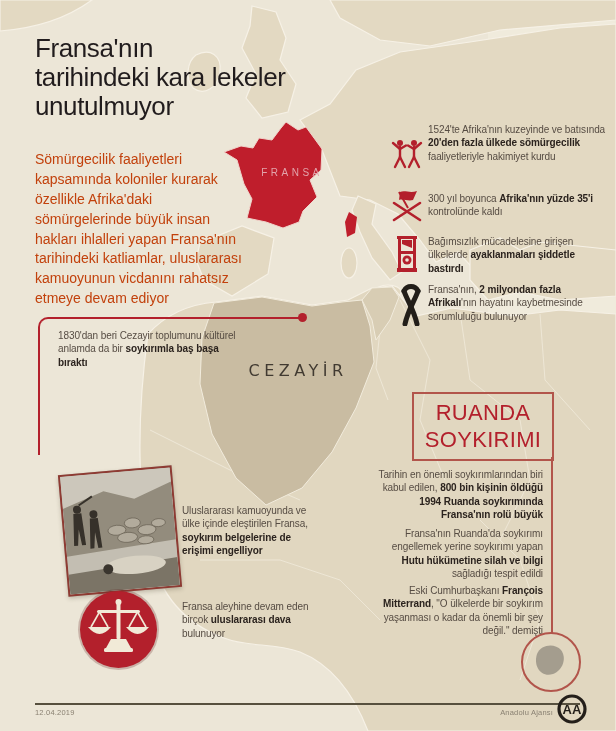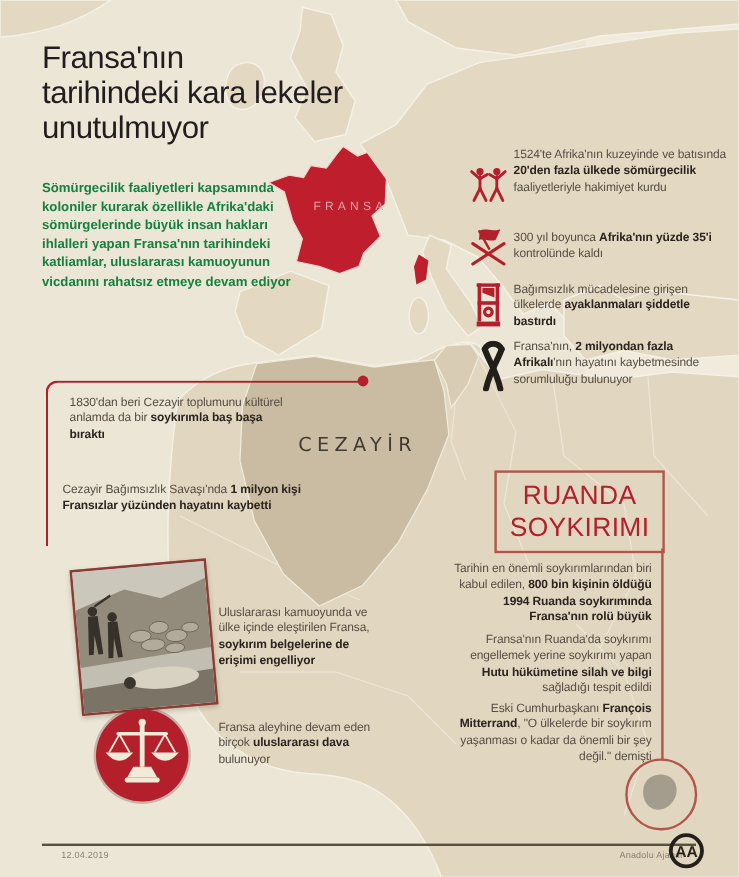--- a/index.html
+++ b/index.html
@@ -4,30 +4,30 @@
 <style>
   html,body{margin:0;padding:0;width:616px;height:731px;overflow:hidden;
     font-family:"Liberation Sans",sans-serif;background:#ece6d7;}
   #stage{position:relative;width:616px;height:731px;}
   .abs{position:absolute;}
   svg{display:block;}
 
   
   .title{font-size:26px;font-weight:400;color:#211c1d;line-height:1.12;
     white-space:pre-line;letter-spacing:-0.4px;}
-  .intro{font-size:11px;font-weight:700;color:#15803d;line-height:1.42;}
+  .intro{font-size:14px;font-weight:400;color:#c2410c;line-height:1.42;}
   .body{font-size:10px;line-height:1.34;color:#564c43;letter-spacing:-0.1px;}
   .body .seg-b{font-weight:700;color:#2b231e;}
   .rwanda-head{font-size:22px;font-weight:400;color:#b3202c;text-align:center;
     line-height:1.22;white-space:pre-line;letter-spacing:0.3px;}
   .rwanda-p{text-align:right;}
   .map-label-fr{font-size:10px;letter-spacing:3.5px;color:#e2a3aa;text-align:center;}
   .map-label-dz{font-family:"DejaVu Sans",sans-serif;font-size:16px;letter-spacing:4.5px;
     color:#413a31;text-align:center;}
-  .footer-small{font-size:7.5px;color:#8a8172;letter-spacing:0.2px;margin-left:16px;}
+  .footer-small{font-size:7.5px;color:#8a8172;letter-spacing:0.2px;}
 
   
   .corner-line{border-left:2px solid #b3202c;border-top:2px solid #b3202c;
     border-top-left-radius:10px;}
   .dot{width:9px;height:9px;border-radius:50%;background:#b3202c;}
   .photo{border:2px solid #8e3b33;transform:rotate(-5deg);background:#b6b1a5;
     box-shadow:0 2px 4px rgba(60,50,30,.25);}
   .scales-circle{width:77px;height:77px;border-radius:50%;background:#b3202c;
     box-shadow:0 0 0 2px rgba(100,30,30,.25);}
   .rwanda-box{border:2px solid #b2554b;display:flex;align-items:center;justify-content:center;}
@@ -134,21 +134,20 @@
         <path d="M5,40 C8,26 15,16 18,7"></path>
         <path d="M17,40 C14,26 7,16 4,7"></path>
       </g>
     </svg>
   </div>
   <div class="abs body" style="left:428px;top:283px;width:178px"><span>Fransa'nın, </span><span class="seg-b">2 milyondan fazla Afrikalı</span><span>'nın hayatını kaybetmesinde sorumluluğu bulunuyor</span></div>
 
   <div class="abs corner-line" style="left:38px;top:317px;width:263px;height:136px"></div>
   <div class="abs dot" style="left:298px;top:313px"></div>
   <div class="abs body" style="left:58px;top:329px;width:182px"><span>1830'dan beri Cezayir toplumunu kültürel anlamda da bir </span><span class="seg-b">soykırımla baş başa bıraktı</span></div>
-  <div class="abs body" style="left:52px;top:402px;width:200px"><span>Cezayir Bağımsızlık Savaşı'nda </span><span class="seg-b">1 milyon kişi Fransızlar yüzünden hayatını kaybetti</span></div>
 
   <div class="abs photo" style="left:63px;top:470px;width:110px;height:118px">
     <svg width="110" height="118" viewBox="0 0 110 118">
       <rect width="110" height="118" fill="#c3beb2"></rect>
       <rect width="110" height="34" fill="#ccc7bb"></rect>
       <path d="M0,32 L42,18 L72,28 L110,14 L110,72 L0,80 Z" fill="#938c7d"></path>
       <g fill="#b2ab9c" stroke="#6e6759" stroke-width="0.8">
         <ellipse cx="52" cy="58" rx="9" ry="5"></ellipse>
           <ellipse cx="68" cy="52" rx="8" ry="5"></ellipse>
         <ellipse cx="82" cy="60" rx="9" ry="5"></ellipse>

